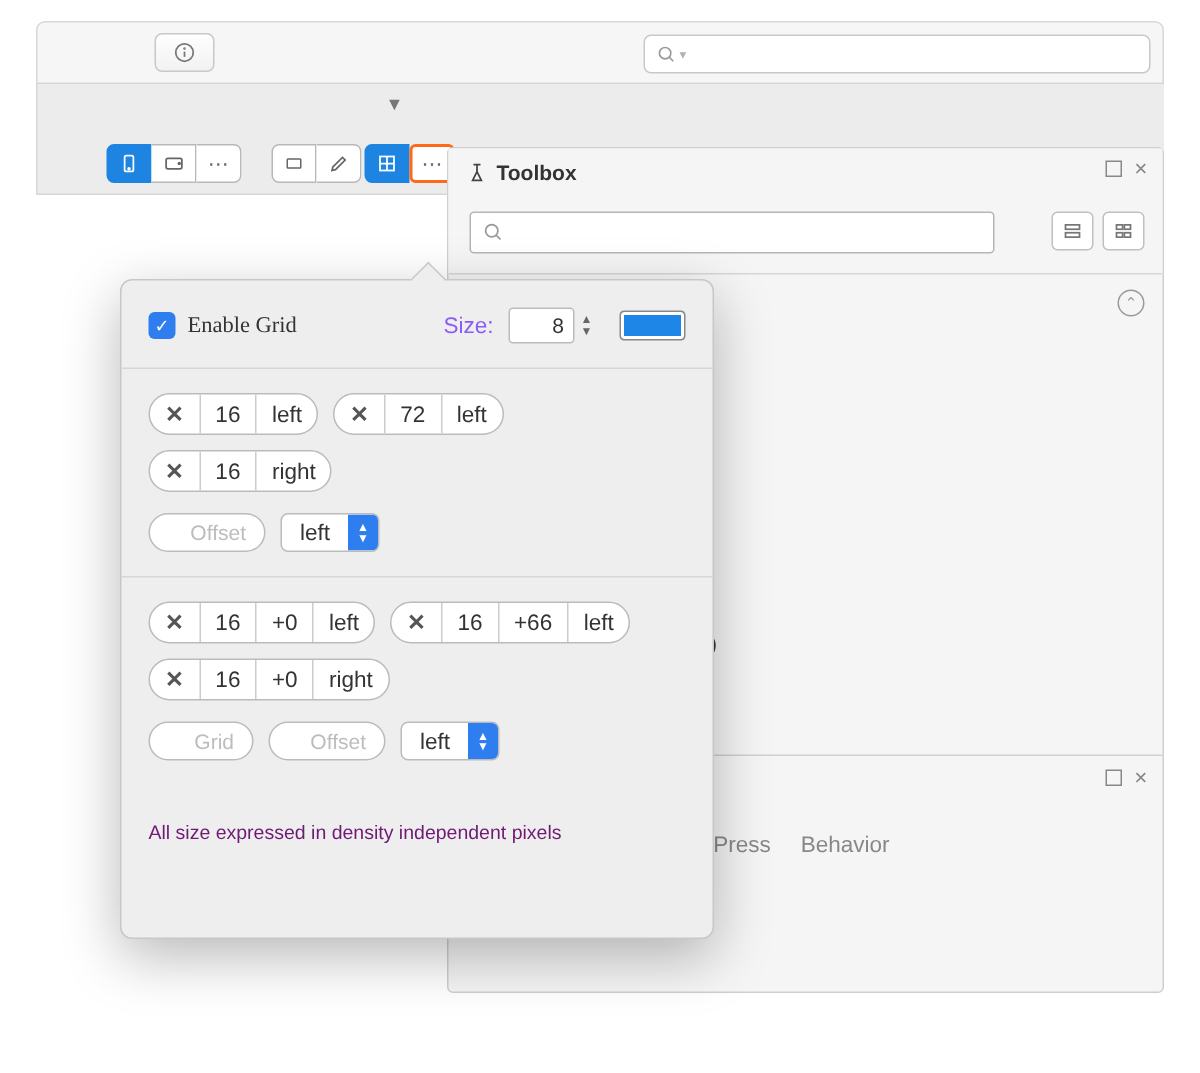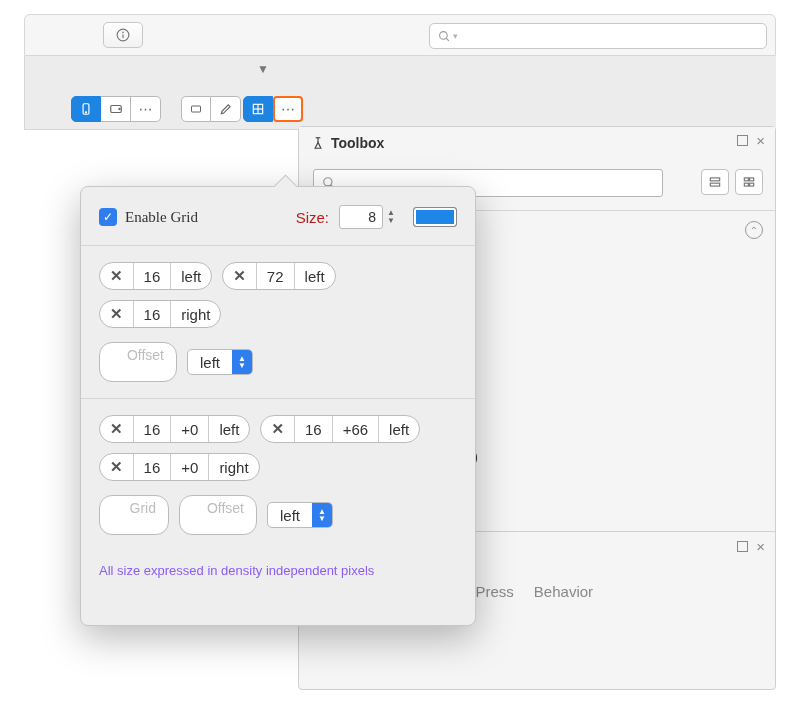--- a/index.html
+++ b/index.html
@@ -47,21 +47,21 @@
   .seg:first-child { border-radius:5px 0 0 5px; }
   .seg:last-child { border-radius:0 5px 5px 0; }
   .seg + .seg { border-left:none; }
   .seg.selected { background:#1e84e2; color:#fff; border-color:#1e84e2; }
   .seg.hl { border:2px solid #ff6a1a; border-radius:4px; }
   svg { display:block; }
 
   
   .toolbox {
     position:absolute; left:298px; top:98px; width:478px; height:564px;
-    background:#f5f5f5; border:1px solid #cfcfcf; border-radius:4px;margin-top:28px;
+    background:#f5f5f5; border:1px solid #cfcfcf; border-radius:4px;
   }
   .toolbox-header {
     height:84px; border-bottom:1px solid #d6d6d6; background:#f5f5f5; position:relative;
   }
   .toolbox-title {
     position:absolute; left:12px; top:8px; font-size:14px; font-weight:600; color:#333;
     display:flex; align-items:center; gap:6px;
   }
   .toolbox-winbtns {
     position:absolute; right:10px; top:8px; display:flex; gap:8px; color:#888; font-size:13px;
@@ -105,21 +105,21 @@
     width:16px; height:16px; background:#eeeeee;
     border-left:1px solid #c7c7c7; border-top:1px solid #c7c7c7;
     transform:rotate(45deg);
   }
   .row { display:flex; align-items:center; }
   .checkbox {
     width:18px; height:18px; border-radius:4px; background:#2f7ef0;
     display:flex; align-items:center; justify-content:center; color:#fff; font-size:12px;
   }
   .en-label { margin-left:8px; font-size:15px; color:#333;font-family:Liberation Serif, serif; }
-  .size-lbl { margin-left:auto; font-size:15px; color:#b91c1c; }
+  .size-lbl { margin-left:auto; font-size:15px; color:#8b5cf6; }
   .size-field {
     margin-left:10px; width:44px; height:24px; border:1px solid #bbb; background:#fff;
     border-radius:3px; font-size:14px; text-align:right; padding-right:6px; line-height:22px;
   }
   .stepper { margin-left:4px; width:14px; display:flex; flex-direction:column; color:#666; font-size:8px; line-height:8px; }
   .swatch {
     margin-left:12px; width:44px; height:20px; border:1px solid #888; border-radius:3px; position:relative;
     box-shadow: inset 0 0 0 2px #fff;
   }
   .hr { border:none; border-top:1px solid #d6d6d6; margin:16px -18px; }
@@ -128,33 +128,33 @@
   .pillrow { display:flex; flex-wrap:wrap; gap:10px; margin-top:12px; }
   .pill {
     display:flex; align-items:center; height:28px; border:1px solid #bbb;
     border-radius:14px; background:#fff; overflow:hidden; font-size:15px; color:#333;
   }
   .pill .cell { padding:0 10px; height:100%; display:flex; align-items:center; }
   .pill .cell + .cell { border-left:1px solid #ccc; }
   .pill .x { font-weight:bold; color:#555; }
   .inline-controls { display:flex; align-items:center; gap:10px; margin-top:14px; }
   .ghost-input {
-    height:40px; border:1px solid #bbb; border-radius:13px; background:#fff;
+    height:26px; border:1px solid #bbb; border-radius:13px; background:#fff;
     color:#bdbdbd; font-size:14px; padding:0 12px; line-height:24px; text-align:right;
   }
   .mac-select {
     height:26px; display:flex; align-items:stretch; border:1px solid #bbb; border-radius:5px;
     overflow:hidden; background:#fff; font-size:15px;
   }
   .mac-select .val { padding:0 12px; display:flex; align-items:center; }
   .mac-select .btn {
     width:20px; background:#2f7ef0; color:#fff; display:flex; flex-direction:column;
     align-items:center; justify-content:center; font-size:8px; line-height:7px;
   }
-  .footnote { font-size:13px; color:#8b5cf6; margin-top:28px; }
+  .footnote { font-size:13px; color:#701a75; margin-top:40px; }
 </style>
 </head>
 <body>
 
 <div class="win-toolbar">
   <div class="info-btn">
     <svg width="14" height="14" viewBox="0 0 24 24" fill="none" stroke="currentColor" stroke-width="2">
         <circle cx="12" cy="12" r="10"></circle>
         <line x1="12" y1="11" x2="12" y2="17"></line>
         <circle cx="12" cy="7.5" r="0.5" fill="currentColor"></circle>

